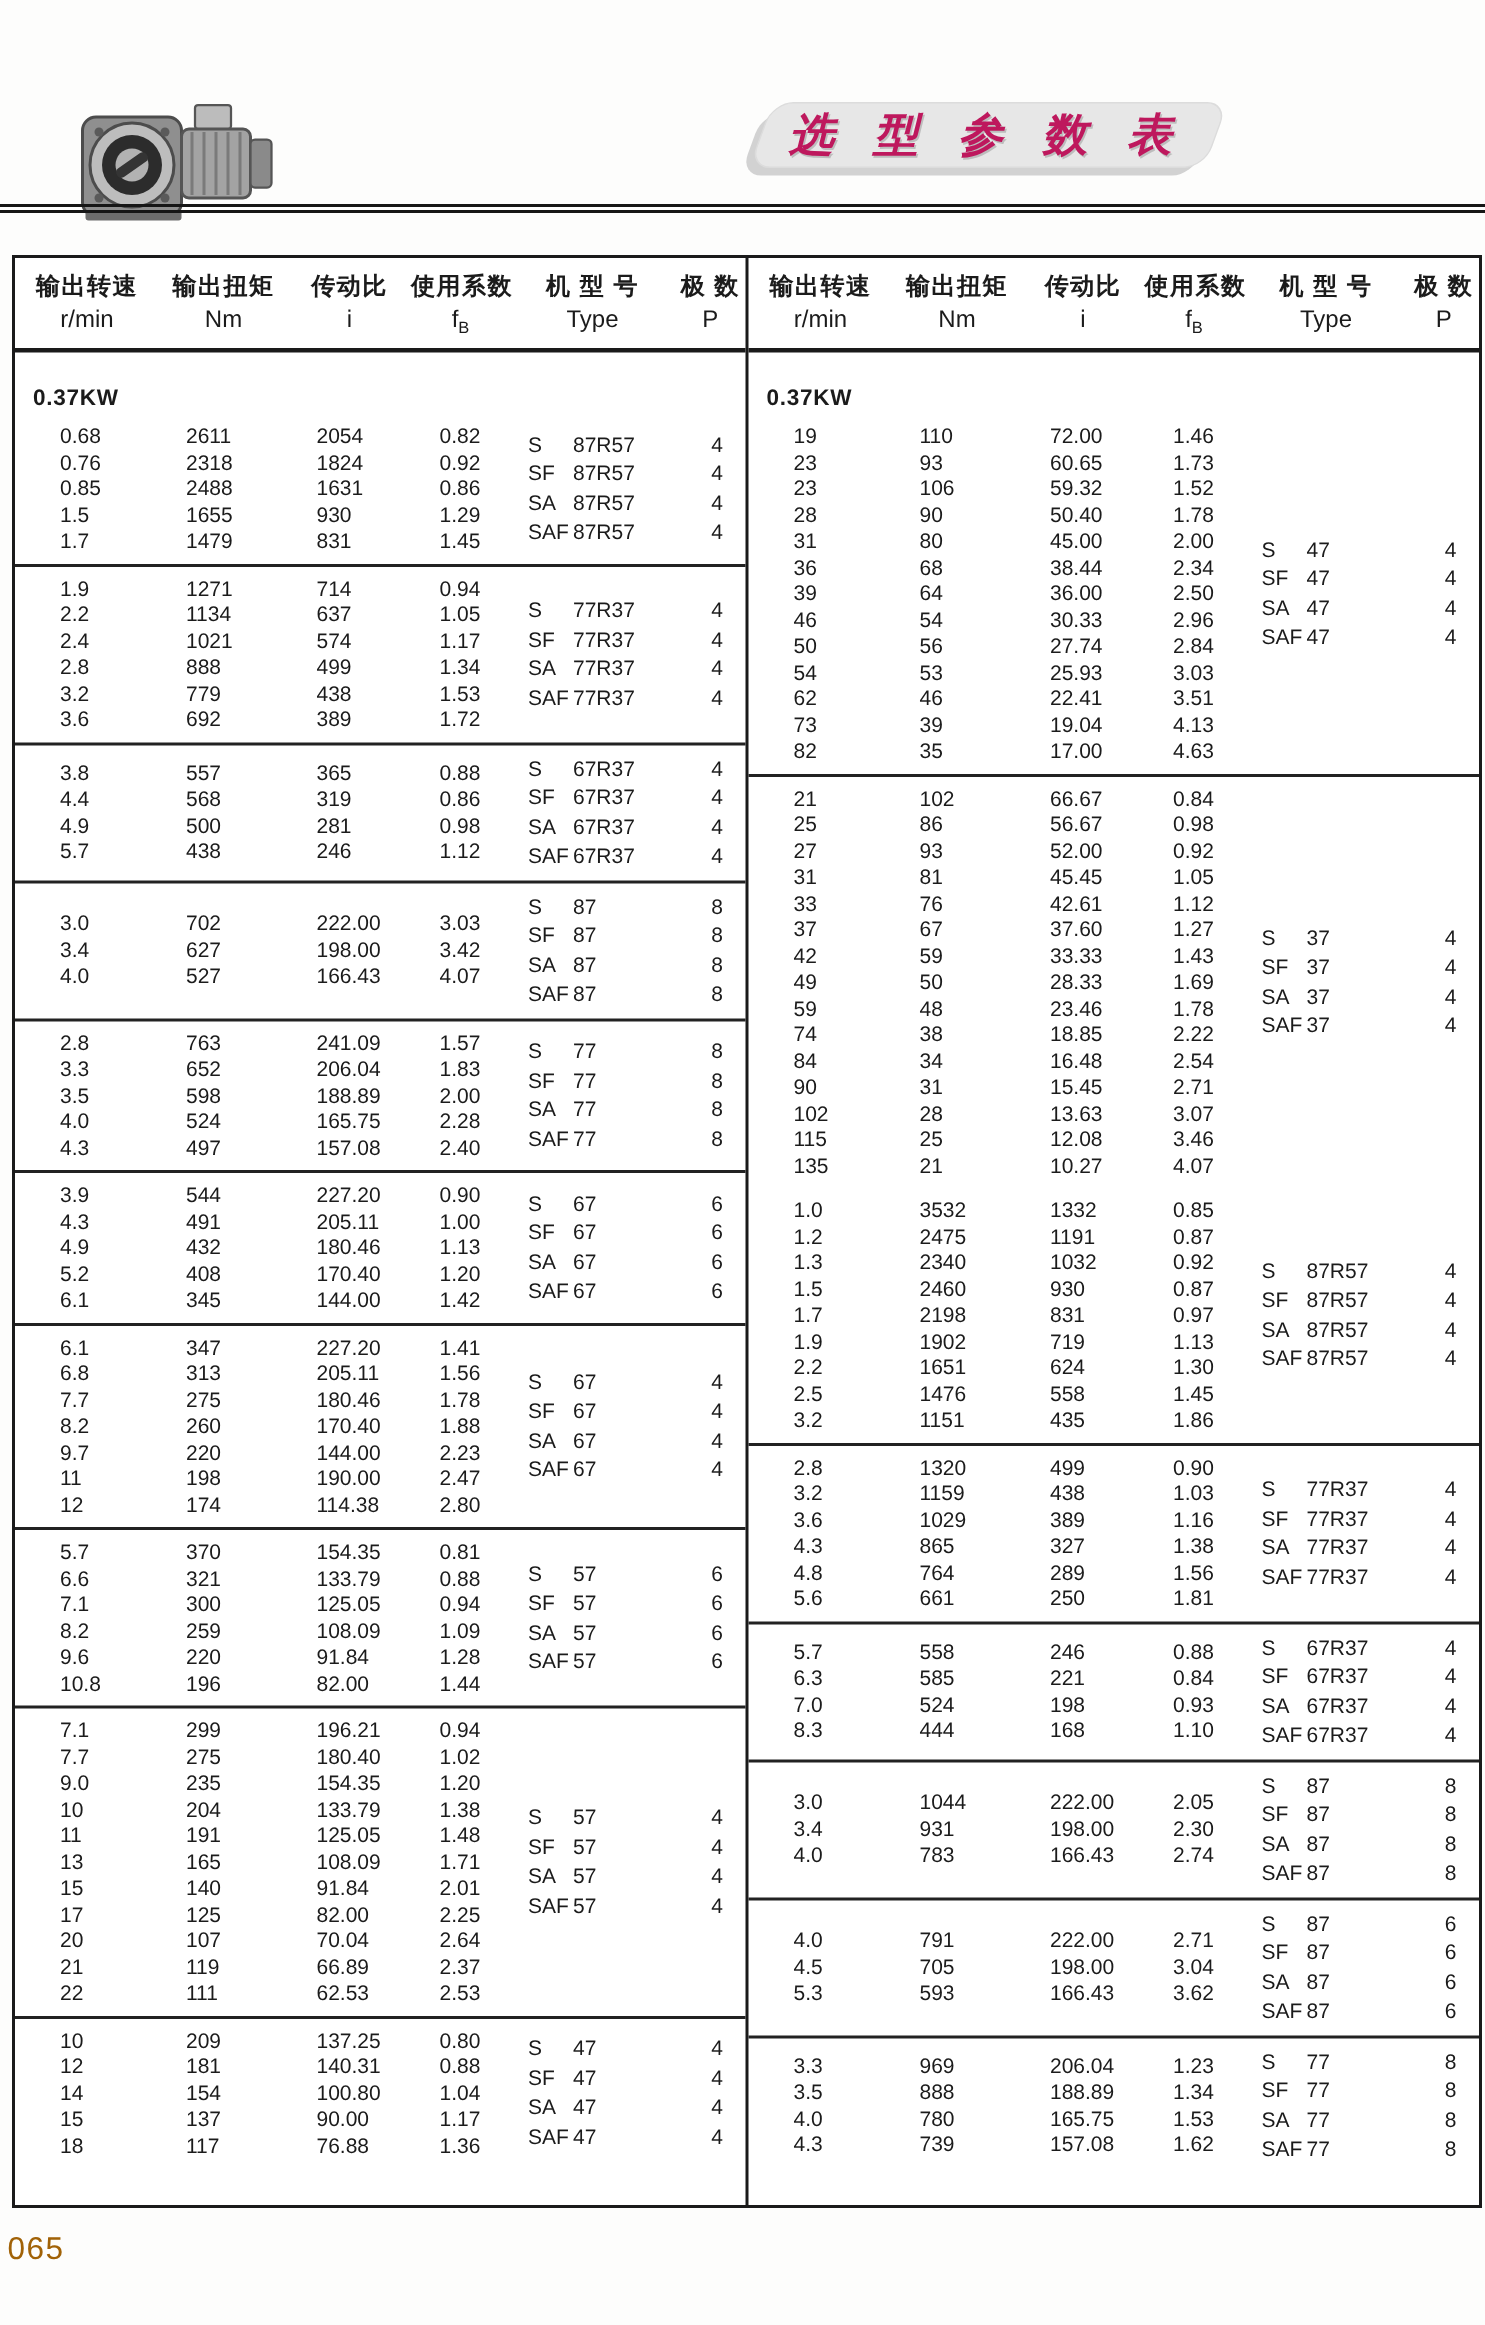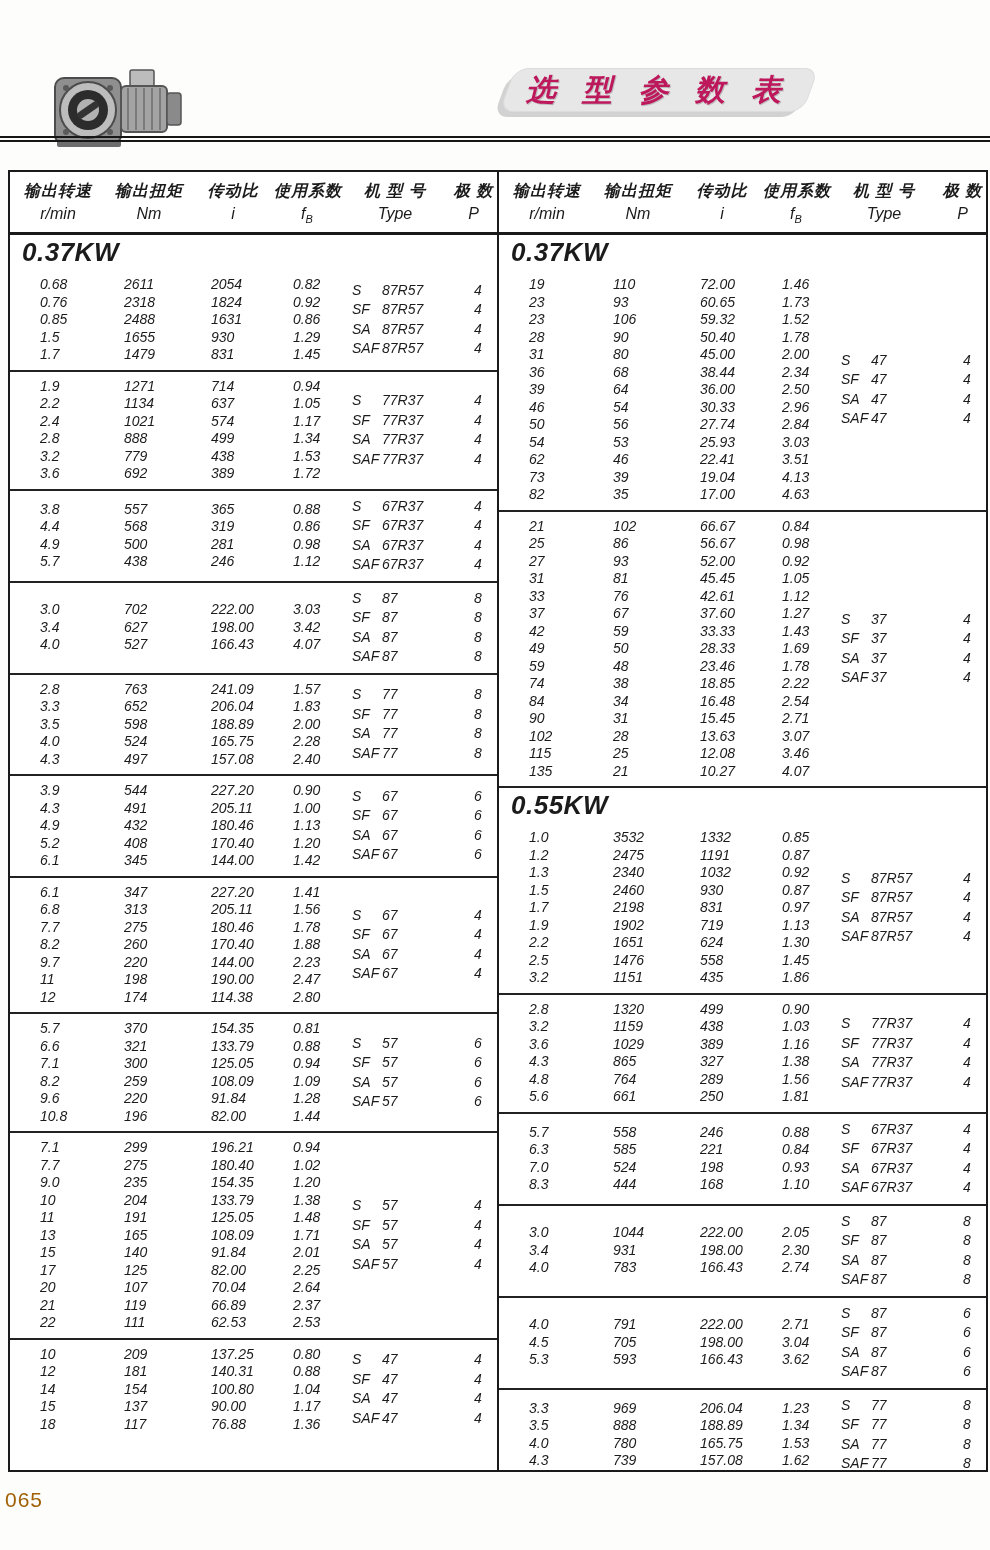--- a/index.html
+++ b/index.html
@@ -24,32 +24,32 @@
     font-size:30px;font-weight:bold;font-style:italic;letter-spacing:9px;
     color:#be185d;text-shadow:1px 1px 0 #bdbdbd;white-space:nowrap;
   }
   .thick-rule{position:absolute;left:0;top:136px;width:990px;height:0;
     border-top:6px double #161616;}
   
   .sel-table{
     position:absolute;left:8px;top:170px;width:976px;height:1298px;
     border:2px solid #1a1a1a;display:flex;background:#fff;
   }
-  .half{flex:1 1 50%;display:flex;flex-direction:column;min-width:0;font-style:italic;}
+  .half{flex:1 1 50%;display:flex;flex-direction:column;min-width:0;}
   .half + .half{border-left:2px solid #1a1a1a;}
   .half-header{
     display:grid;grid-template-columns:96px 86px 82px 66px 110px 1fr;
     row-gap:3px;padding:9px 0 7px;border-bottom:3px solid #1a1a1a;
   }
   .hz{font-size:16px;font-weight:bold;text-align:center;letter-spacing:1px;white-space:nowrap;}
   .hu{font-size:16px;text-align:center;}
   .hu sub{font-size:11px;}
   .power-heading{
-    font-size:26px;font-weight:bold;letter-spacing:0.5px;
-    padding:2px 0 2px 12px;
+    font-size:15px;font-weight:bold;letter-spacing:0.5px;
+    padding:22px 0 2px 12px;
   }
   .sep{border-top:2px solid #222;}
   .group{display:flex;align-items:center;padding:6px 0;}
   .nums{display:grid;grid-template-columns:100px 90px 82px 63px;align-self:center;}
   .ncell{font-size:14px;line-height:17.5px;white-space:nowrap;}
   .ncell:nth-child(4n+1){padding-left:30px;}
   .ncell:nth-child(4n+2){padding-left:14px;}
   .ncell:nth-child(4n+3){padding-left:11px;}
   .ncell:nth-child(4n){padding-left:11px;}
   .types{flex:1;display:flex;flex-direction:column;justify-content:center;min-width:0;}
@@ -721,21 +721,20 @@
           <div class="typerow">
             <span class="model"><span class="mprefix">SA</span><span class="msize">37</span></span>
             <span class="pcell">4</span>
           </div>
           <div class="typerow">
             <span class="model"><span class="mprefix">SAF</span><span class="msize">37</span></span>
             <span class="pcell">4</span>
           </div>
         </div>
       </div>
-      <div class="power-heading sep">0.55KW</div>
       <div class="group">
         <div class="nums">
           <div class="ncell">1.0</div>
           <div class="ncell">3532</div>
           <div class="ncell">1332</div>
           <div class="ncell">0.85</div>
           <div class="ncell">1.2</div>
           <div class="ncell">2475</div>
           <div class="ncell">1191</div>
           <div class="ncell">0.87</div>

